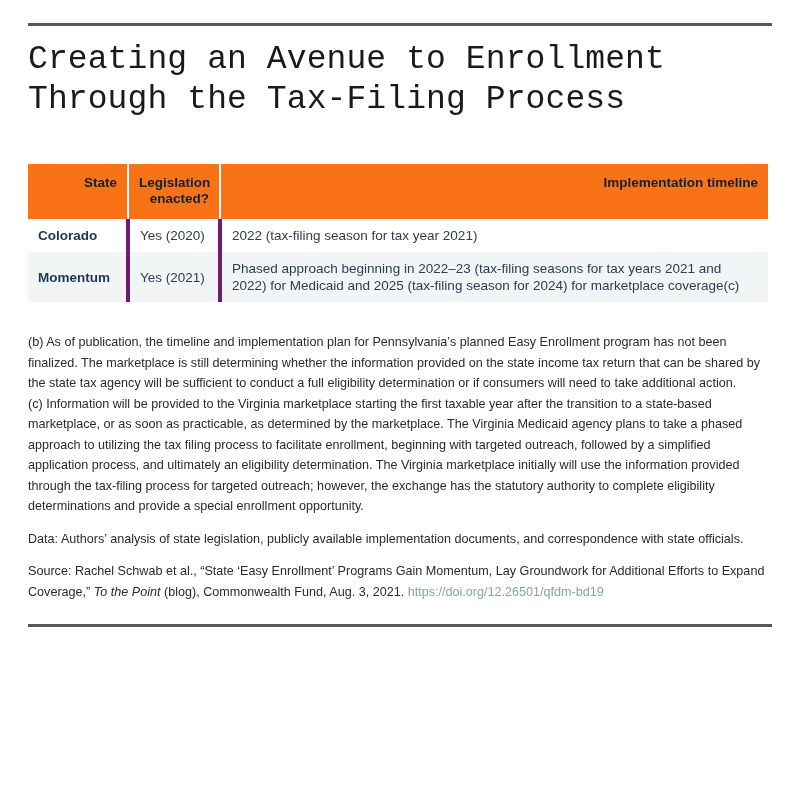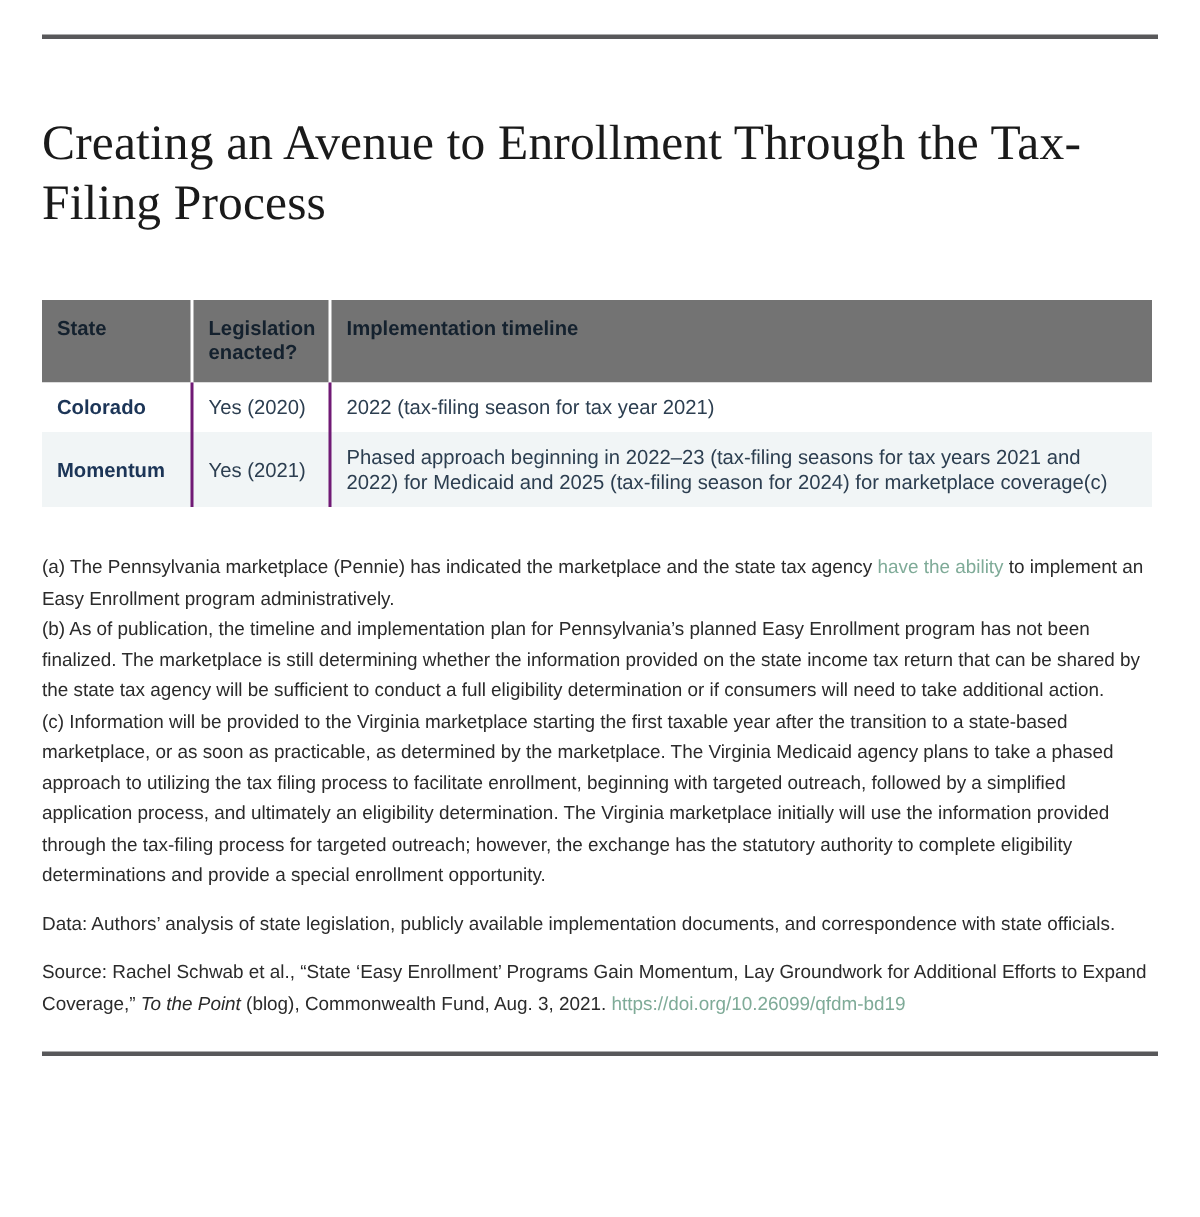--- a/index.html
+++ b/index.html
@@ -25,57 +25,57 @@
   .rule {
     height: 3px;
     background: #58585a;
     width: 744px;
   }
   .rule-top   { margin-top: 23px; }
   .rule-bottom{ margin-top: 0px; }
 
   
   .title {
-    font-family: Liberation Serif, serif;
+    font-family: Liberation Mono, monospace;
     font-size: 33px;
     line-height: 40px;
     font-weight: 400;
     color: #1a1a1a;
     letter-spacing: 0.1px;
-    margin: 50px 0 0 0;
+    margin: 14px 0 0 0;
     width: 745px;
   }
 
   
   table.data-table {
     border-collapse: collapse;
     border-spacing: 0;
     width: 740px;
     margin-top: 44px;
     table-layout: fixed;
   }
   table.data-table th {
-    background: #737373;
+    background: #f97316;
     color: #14212e;
     font-size: 13.5px;
     line-height: 16px;
     font-weight: bold;
-    text-align: left;
+    text-align: right;
     vertical-align: top;
     padding: 11px 10px 12px 10px;
     border-right: 2px solid #ffffff;
   }
   table.data-table th:last-child { border-right: none; }
   table.data-table td {
     font-size: 13.5px;
     line-height: 17px;
     color: #2c3e50;
     vertical-align: middle;
     padding: 8px 10px;
-    border-right: 2px solid #701a75;
+    border-right: 4px solid #701a75;
   }
   table.data-table td:last-child { border-right: none; }
   table.data-table td.state-cell {
     font-weight: bold;
     color: #1c3557;
   }
   table.data-table tbody tr:nth-child(odd)  { background: #ffffff; }
   table.data-table tbody tr:nth-child(even) { background: #f1f5f6; }
 
   .col-state { width: 100px; }
@@ -129,27 +129,26 @@
       <tr>
         <td class="state-cell">Momentum</td>
         <td>Yes (2021)</td>
         <td>Phased approach beginning in 2022–23 (tax-filing seasons for tax years 2021 and 2022) for Medicaid and 2025 (tax-filing season for 2024) for marketplace coverage(c)</td>
       </tr>
     </tbody>
   </table>
 
   <div class="notes">
 
-    <p class="note-block"><span>(a) The Pennsylvania marketplace (Pennie) has indicated the marketplace and the state tax agency </span><a class="ext-link" href="#">have the ability</a><span> to implement an Easy Enrollment program administratively.</span></p>
 
     <p class="note-block">(b) As of publication, the timeline and implementation plan for Pennsylvania’s planned Easy Enrollment program has not been finalized. The marketplace is still determining whether the information provided on the state income tax return that can be shared by the state tax agency will be sufficient to conduct a full eligibility determination or if consumers will need to take additional action.</p>
 
     <p class="note-block">(c) Information will be provided to the Virginia marketplace starting the first taxable year after the transition to a state-based marketplace, or as soon as practicable, as determined by the marketplace. The Virginia Medicaid agency plans to take a phased approach to utilizing the tax filing process to facilitate enrollment, beginning with targeted outreach, followed by a simplified application process, and ultimately an eligibility determination. The Virginia marketplace initially will use the information provided through the tax-filing process for targeted outreach; however, the exchange has the statutory authority to complete eligibility determinations and provide a special enrollment opportunity.</p>
 
     <p class="note-block spacer-block">Data: Authors’ analysis of state legislation, publicly available implementation documents, and correspondence with state officials.</p>
 
-    <p class="note-block spacer-block"><span>Source: Rachel Schwab et al., “State ‘Easy Enrollment’ Programs Gain Momentum, Lay Groundwork for Additional Efforts to Expand Coverage,” </span><span class="ital">To the Point</span><span> (blog), Commonwealth Fund, Aug. 3, 2021. </span><a class="ext-link" href="#">https://doi.org/10.26099/qfdm-bd19</a></p>
+    <p class="note-block spacer-block"><span>Source: Rachel Schwab et al., “State ‘Easy Enrollment’ Programs Gain Momentum, Lay Groundwork for Additional Efforts to Expand Coverage,” </span><span class="ital">To the Point</span><span> (blog), Commonwealth Fund, Aug. 3, 2021. </span><a class="ext-link" href="#">https://doi.org/12.26501/qfdm-bd19</a></p>
 
   </div>
 
   <div class="rule rule-bottom" style="margin-top:22px;"></div>
 
 </div>
 
 </body></html>

